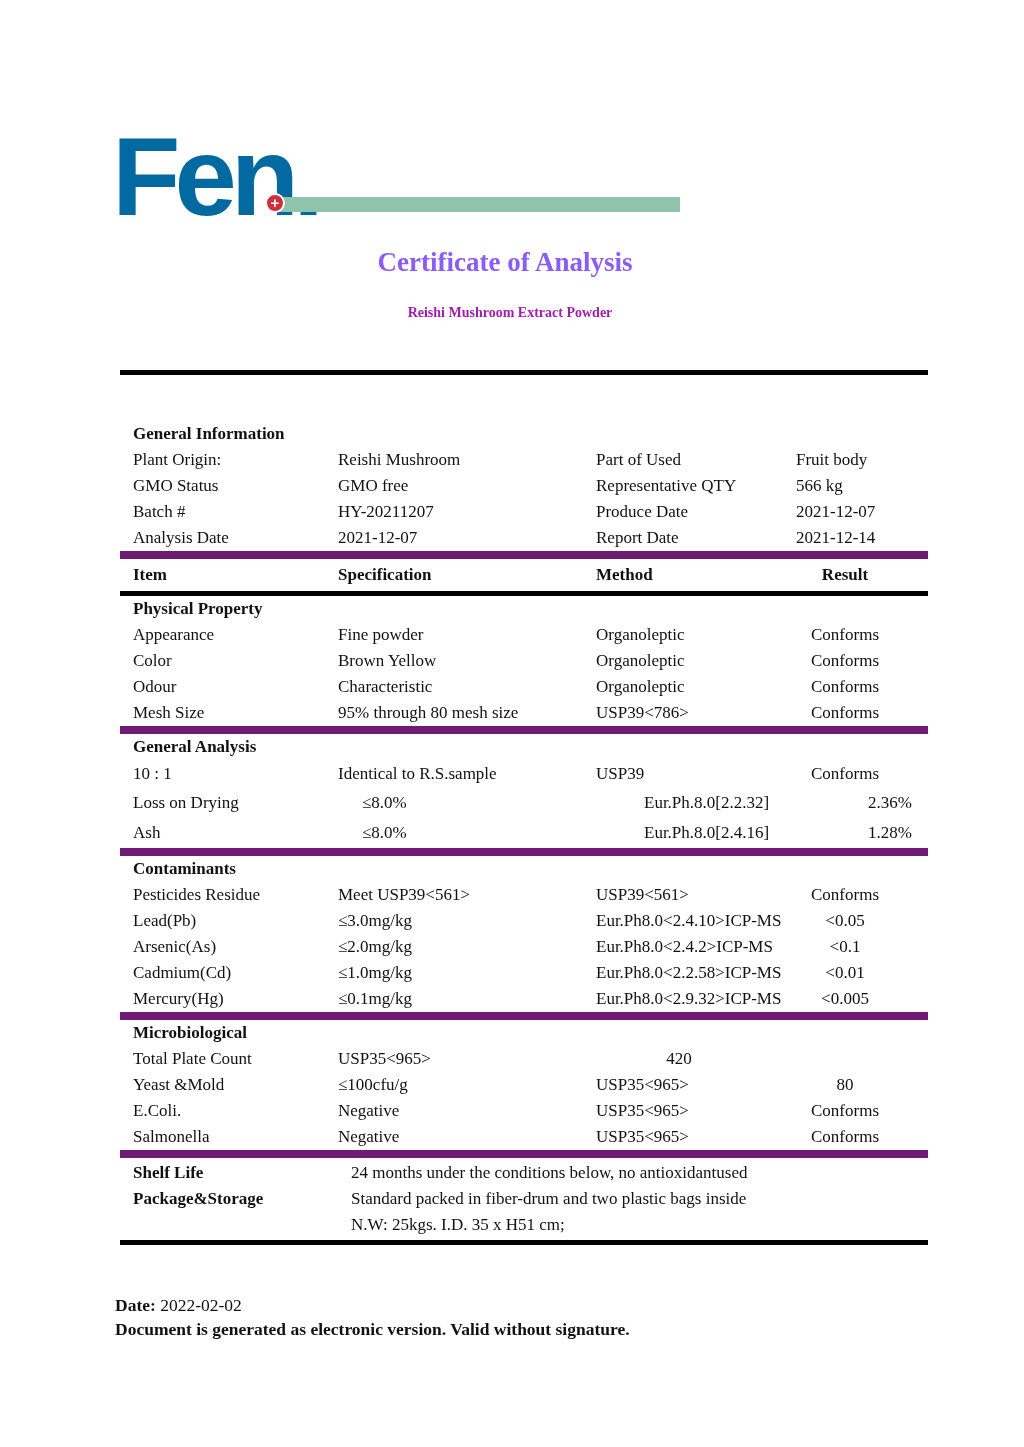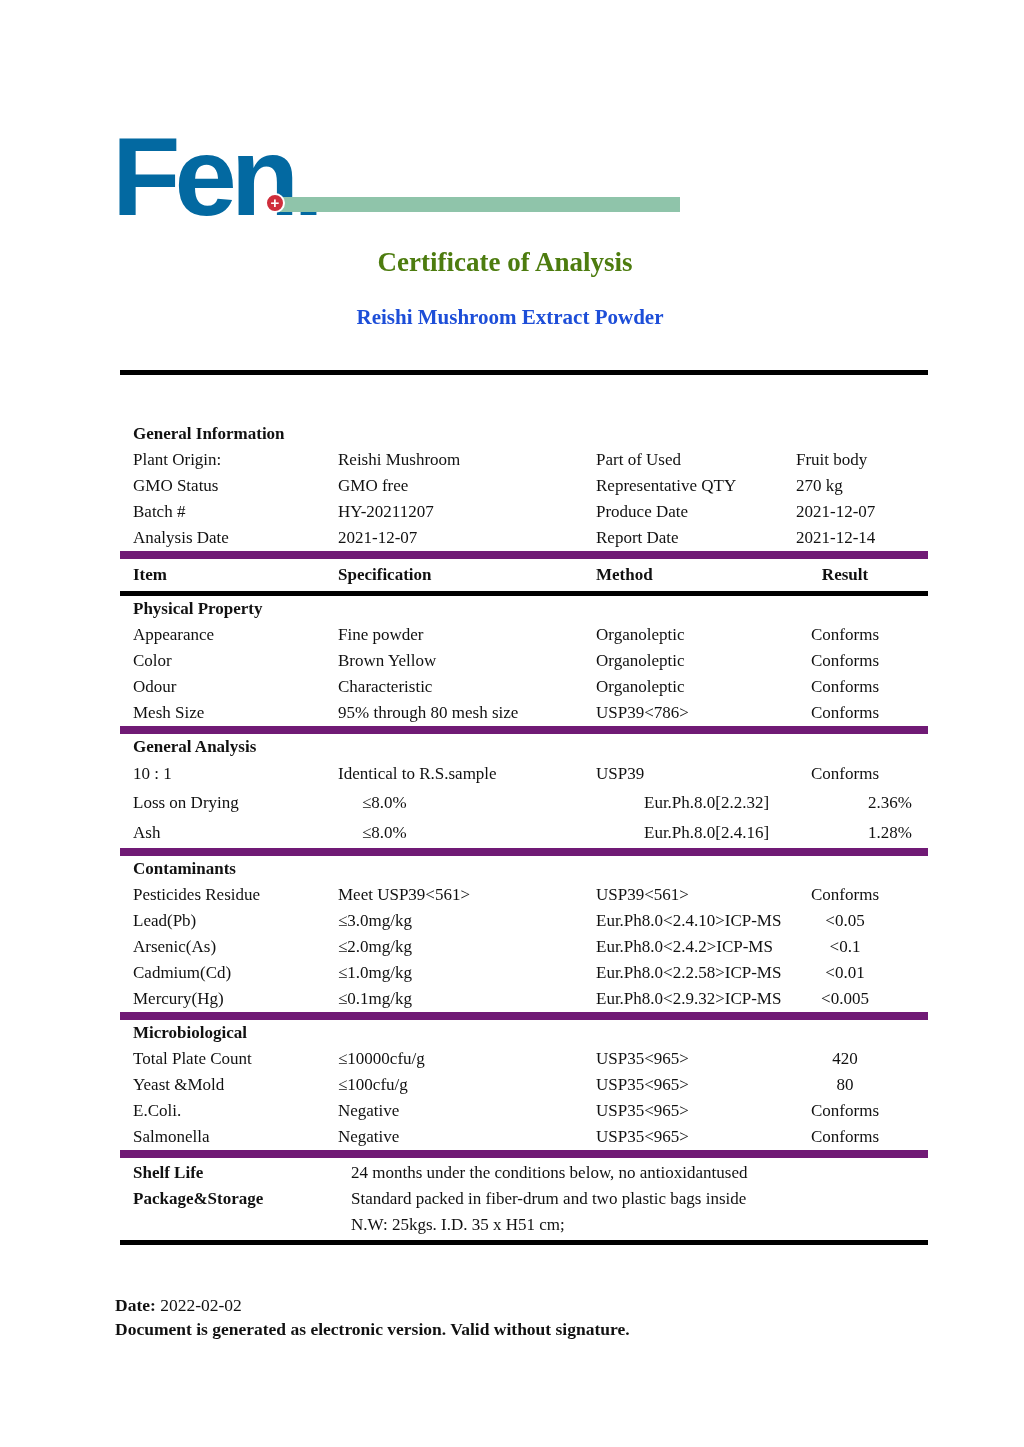--- a/index.html
+++ b/index.html
@@ -27,25 +27,25 @@
     position:absolute; left:265px; top:193px;
     width:20px; height:20px; border-radius:50%;
     background:#cf2e3c; border:2px solid #ffffff;
     color:#ffffff; font-family:"Liberation Sans", sans-serif;
     font-weight:bold; font-size:15px; line-height:15px; text-align:center;
     z-index:2;
   }
   
   .title {
     position:absolute; left:0; top:247px; width:1010px;
-    text-align:center; font-size:27px; font-weight:bold; color:#4d7c0f;
+    text-align:center; font-size:27px; font-weight:bold; color:#8b5cf6;
   }
   .subtitle {
     position:absolute; left:0; top:305px; width:1020px;
-    text-align:center; font-size:21px; font-weight:bold; color:#1d4ed8;
+    text-align:center; font-size:14px; font-weight:bold; color:#a21caf;
   }
   
   .coa { position:absolute; left:120px; top:370px; width:808px; font-size:17px; }
   .rule-top { border-top:5px solid #000; }
   .rule-mid { border-top:8px solid #701a75; }
   .rule-bot { border-bottom:5px solid #000; }
   .row { display:grid; grid-template-columns:205px 258px 200px 1fr; padding-left:13px; line-height:26px; }
   .cell { white-space:nowrap; }
   .c4 { text-align:center; padding-right:34px; }
   .bold { font-weight:bold; }
@@ -82,21 +82,21 @@
       <div class="row">
         <span class="cell">Plant Origin:</span>
         <span class="cell">Reishi Mushroom</span>
         <span class="cell">Part of Used</span>
         <span class="cell" style="text-align:left">Fruit body</span>
       </div>
       <div class="row">
         <span class="cell">GMO Status</span>
         <span class="cell">GMO free</span>
         <span class="cell">Representative QTY</span>
-        <span class="cell">270 kg</span>
+        <span class="cell">566 kg</span>
       </div>
       <div class="row">
         <span class="cell">Batch #</span>
         <span class="cell">HY-20211207</span>
         <span class="cell">Produce Date</span>
         <span class="cell">2021-12-07</span>
       </div>
       <div class="row">
         <span class="cell">Analysis Date</span>
         <span class="cell">2021-12-07</span>
@@ -203,21 +203,20 @@
         <span class="cell c4">&lt;0.005</span>
       </div>
     </div>
 
     <div class="rule-mid">
       <div class="row sec-heading">
         <span class="cell bold">Microbiological</span>
       </div>
       <div class="row">
         <span class="cell">Total Plate Count</span>
-        <span class="cell">≤10000cfu/g</span>
         <span class="cell">USP35&lt;965&gt;</span>
         <span class="cell c4">420</span>
       </div>
       <div class="row">
         <span class="cell">Yeast &amp;Mold</span>
         <span class="cell">≤100cfu/g</span>
         <span class="cell">USP35&lt;965&gt;</span>
         <span class="cell c4">80</span>
       </div>
       <div class="row">

